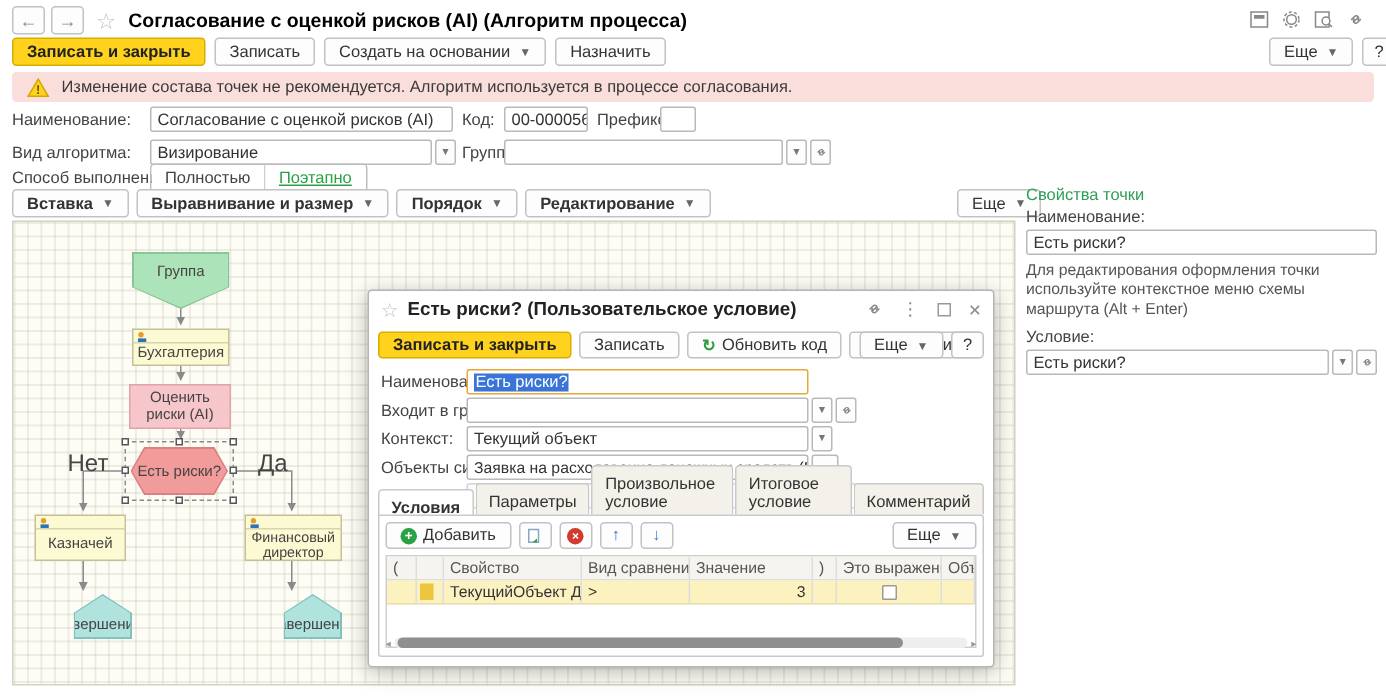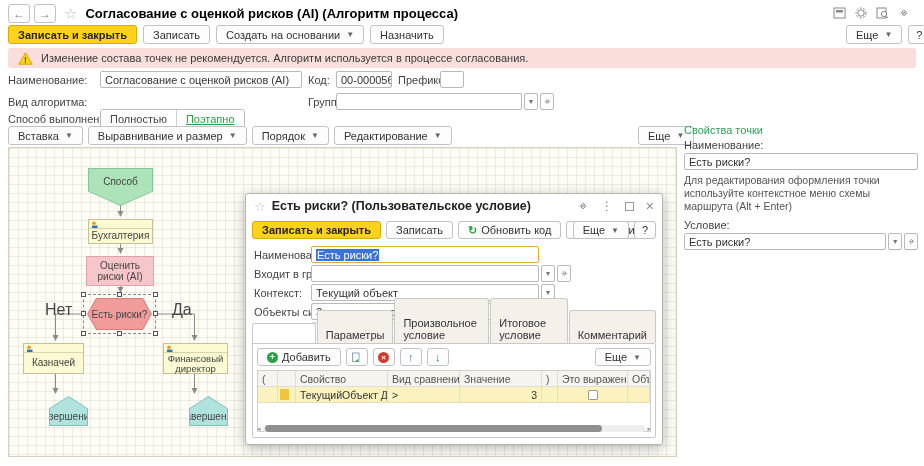--- a/index.html
+++ b/index.html
@@ -47,21 +47,21 @@
 
   
   #modal { left:245px; top:193px; width:418px; height:252px; background:#fff;
     border:1px solid #b5b5b5; border-radius:3px; box-shadow:0 3px 14px rgba(0,0,0,.28); }
   #modal .titlebar { position:absolute; left:0; top:0; right:0; height:24px; display:flex;
     align-items:center; padding:0 8px; gap:6px; }
   #modal .title { font-size:12.5px; font-weight:bold; color:#222; }
   .m-label { position:absolute; left:8px; font-size:11px; color:#444; }
   .m-row { position:absolute; left:65px; display:flex; align-items:center; }
   .tabs { position:absolute; left:6px; right:6px; top:132px; height:17px; display:flex; align-items:flex-end; gap:1px; }
-  .tab { padding:18px 8px 2px; border:1px solid #c9c9c9; border-bottom:none; border-radius:3px 3px 0 0;
+  .tab { padding:6px 8px 2px; border:1px solid #c9c9c9; border-bottom:none; border-radius:3px 3px 0 0;
     background:#f3f1ea; font-size:11px; color:#333; }
   .tab.active { background:#fff; font-weight:bold; position:relative; top:1px; height:18px; }
   .tabpanel { position:absolute; left:6px; right:6px; top:149px; bottom:6px; border:1px solid #c9c9c9;
     background:#fff; border-radius:0 2px 2px 2px; }
   .grid-table { position:absolute; left:4px; right:4px; top:26px; border:1px solid #cfcfcf; height:62px; overflow:hidden; }
   .gt-row { display:flex; height:16px; align-items:stretch; }
   .gt-cell { border-right:1px solid #ddd; font-size:10.5px; display:flex; align-items:center;
     padding:0 4px; overflow:hidden; white-space:nowrap; color:#333; }
   .gt-head .gt-cell { background:#f6f4ef; color:#555; border-bottom:1px solid #ddd; }
   .gt-data .gt-cell { background:#fcf2c0; border-bottom:1px solid #e8ddb0; }
@@ -158,40 +158,46 @@
   <div class="abs field-label" style="left:308px; top:74px;">Код:</div>
   <div class="abs tinput" style="left:336px; top:71px; width:56px;">
       <span>00-000056</span>
     </div>
   <div class="abs field-label" style="left:398px; top:74px;">Префикс:</div>
   <div class="abs tinput" style="left:440px; top:71px; width:24px;">
       <span></span>
     </div>
 
   <div class="abs field-label" style="left:8px; top:96px;">Вид алгоритма:</div>
+  <div class="abs" style="left:100px; top:93px; display:flex;">
+    <span class="tinput" style="width:188px;">
+        <span>Визирование</span>
+      </span>
+    <span class="combo-btn">▼</span>
+  </div>
   <div class="abs field-label" style="left:308px; top:96px;">Группа:</div>
   <div class="abs" style="left:336px; top:93px; display:flex;">
     <span class="tinput" style="width:186px;">
         <span></span>
       </span>
     <span class="combo-btn">▼</span>
     <span class="combo-btn">
         <svg class="chain-svg" width="9" height="9" viewBox="0 0 12 12">
           <path d="M4.5 7.5 L7.5 4.5 M3 6 L5 4 a1.6 1.6 0 0 1 2.3 2.3 M9 6 L7 8 a1.6 1.6 0 0 1-2.3-2.3" fill="none" stroke="#888" stroke-linecap="round"></path>
         </svg>
       </span>
   </div>
 
   <div class="abs field-label" style="left:8px; top:113px;">Способ выполнения:</div>
   <div class="abs seg" style="left:100px; top:109px;">
     <span class="off">Полностью</span>
     <span class="on">Поэтапно</span>
   </div>
 
-  <div class="abs" style="left:8px; top:126px; display:flex; gap:5px;">
+  <div class="abs" style="left:8px; top:126px; display:flex; gap:5px;font-weight:bold;">
     <span class="btn">
         <span>Вставка</span>
         <span class="caret">▼</span>
       </span>
     <span class="btn">
         <span>Выравнивание и размер</span>
         <span class="caret">▼</span>
       </span>
     <span class="btn">
         <span>Порядок</span>
@@ -221,21 +227,21 @@
       <line x1="111.5" y1="138" x2="111.5" y2="144" stroke="#8a8a8a" marker-end="url(#arr)"></line>
       <polyline points="77,166 46.5,166 46.5,192" fill="none" stroke="#8a8a8a" marker-end="url(#arr)"></polyline>
       <polyline points="144,166 185.5,166 185.5,192" fill="none" stroke="#8a8a8a" marker-end="url(#arr)"></polyline>
       <line x1="46.5" y1="226" x2="46.5" y2="245" stroke="#8a8a8a" marker-end="url(#arr)"></line>
       <line x1="185.5" y1="226" x2="185.5" y2="245" stroke="#8a8a8a" marker-end="url(#arr)"></line>
     </svg>
 
     <div class="shape" style="left:79px; top:20px; width:65px; height:38px;">
       <div class="shape-outer pent-down" style="background:#85c495;"></div>
       <div class="shape-inner pent-down" style="background:#ade3b8; padding-bottom:12px;">
-          <span>Способ</span>
+          <span>Группа</span>
         </div>
     </div>
 
     <div class="shape tasknode" style="left:79px; top:71px; width:65px; height:25px;">
       <div class="strip">
           <svg class="person-svg" width="8" height="8" viewBox="0 0 8 8" style="position:absolute; left:2px; top:1px;">
             <circle cx="3" cy="2.2" r="1.8" fill="#e39e25"></circle>
             <rect x="1" y="4.6" width="5.5" height="2.4" fill="#2e74b5"></rect>
           </svg>
         </div>

